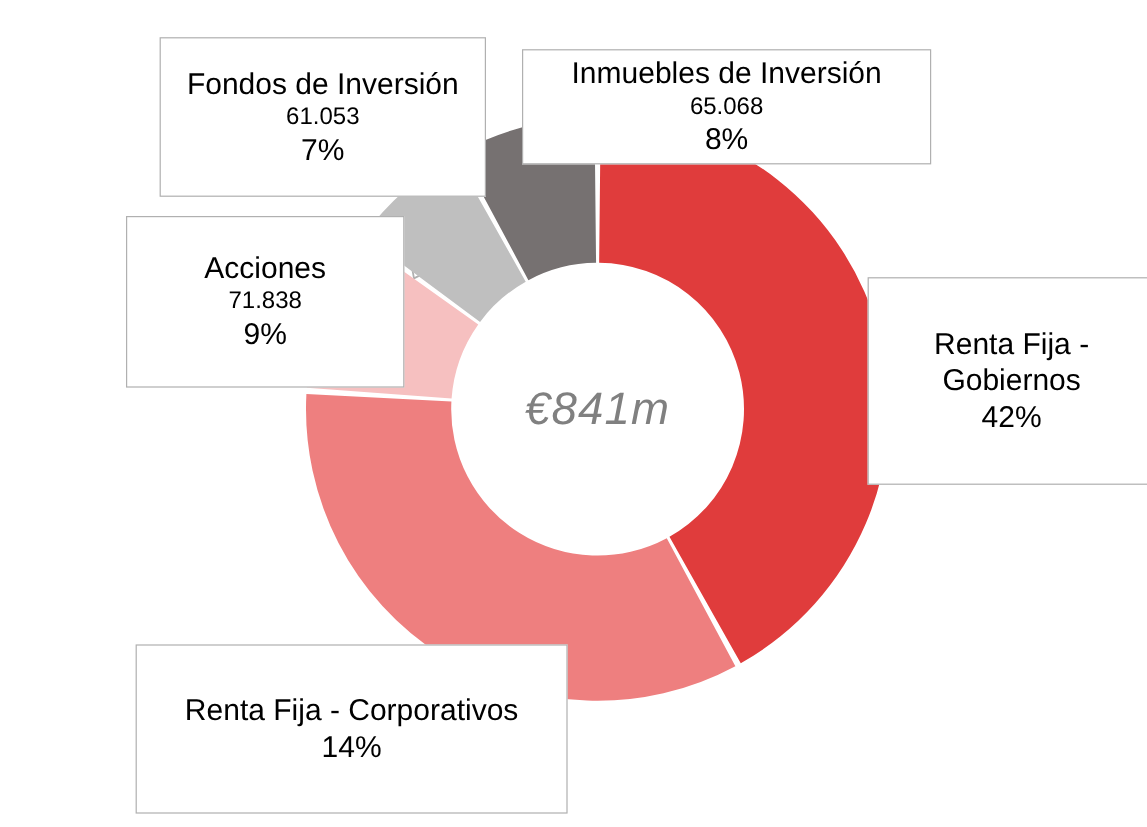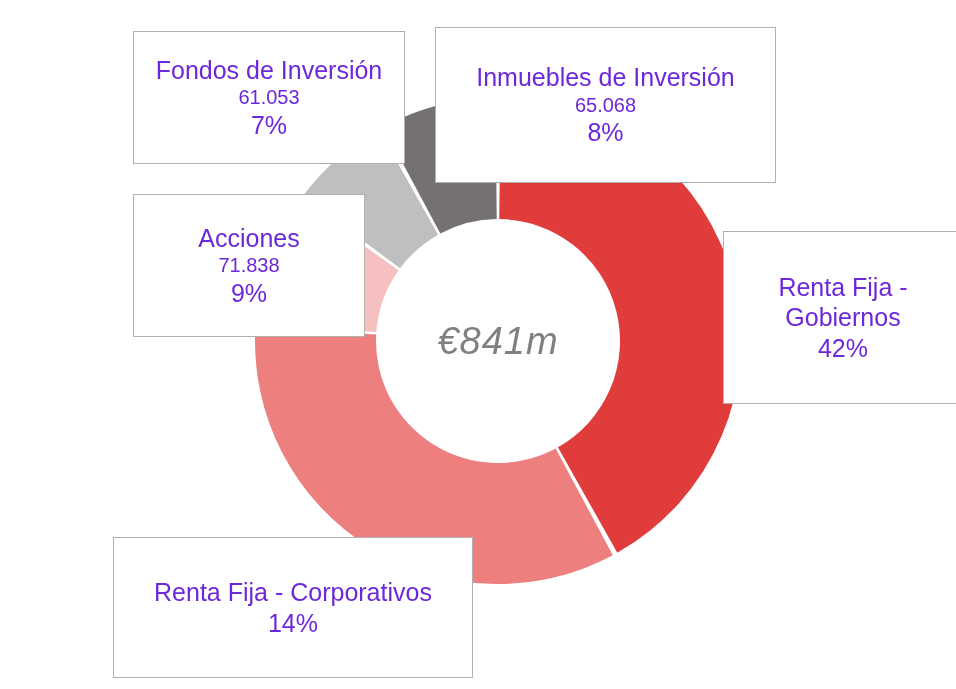--- a/index.html
+++ b/index.html
@@ -53,32 +53,32 @@
   .callout {
     position: absolute;
     background: #ffffff;
     border: 1.5px solid #b0b0b0;
     box-sizing: border-box;
     display: flex;
     flex-direction: column;
     align-items: center;
     justify-content: center;
     text-align: center;
-    color: #6d28d9;
+    color: #000000;
     line-height: 1.22;
     padding: 6px 10px;
   }
   .callout .c-title { font-size: 25px; }
   .callout .c-value { font-size: 20px; }
   .callout .c-pct   { font-size: 25px; }
 
   
   #callout-fondos      { left: 133px; top: 31px;  width: 272px; height: 133px; }
-  #callout-inmuebles   { left: 435px; top: 27px;  width: 341px; height: 156px; }
-  #callout-acciones    { left: 105px; top: 194px; width: 232px; height: 143px; margin-left: 28px; }
+  #callout-inmuebles   { left: 435px; top: 41px;  width: 341px; height: 96px; }
+  #callout-acciones    { left: 105px; top: 180px; width: 232px; height: 143px; }
   #callout-rfgob       { left: 675px; top: 231px; width: 240px; height: 173px; margin-left: 48px; }
   #callout-rfcorp      { left: 113px; top: 505px; width: 360px; height: 141px; margin-top: 32px; }
 
   
   #leaders {
     position: absolute;
     left: 0; top: 0;
     width: 956px; height: 689px;
     pointer-events: none;
   }

